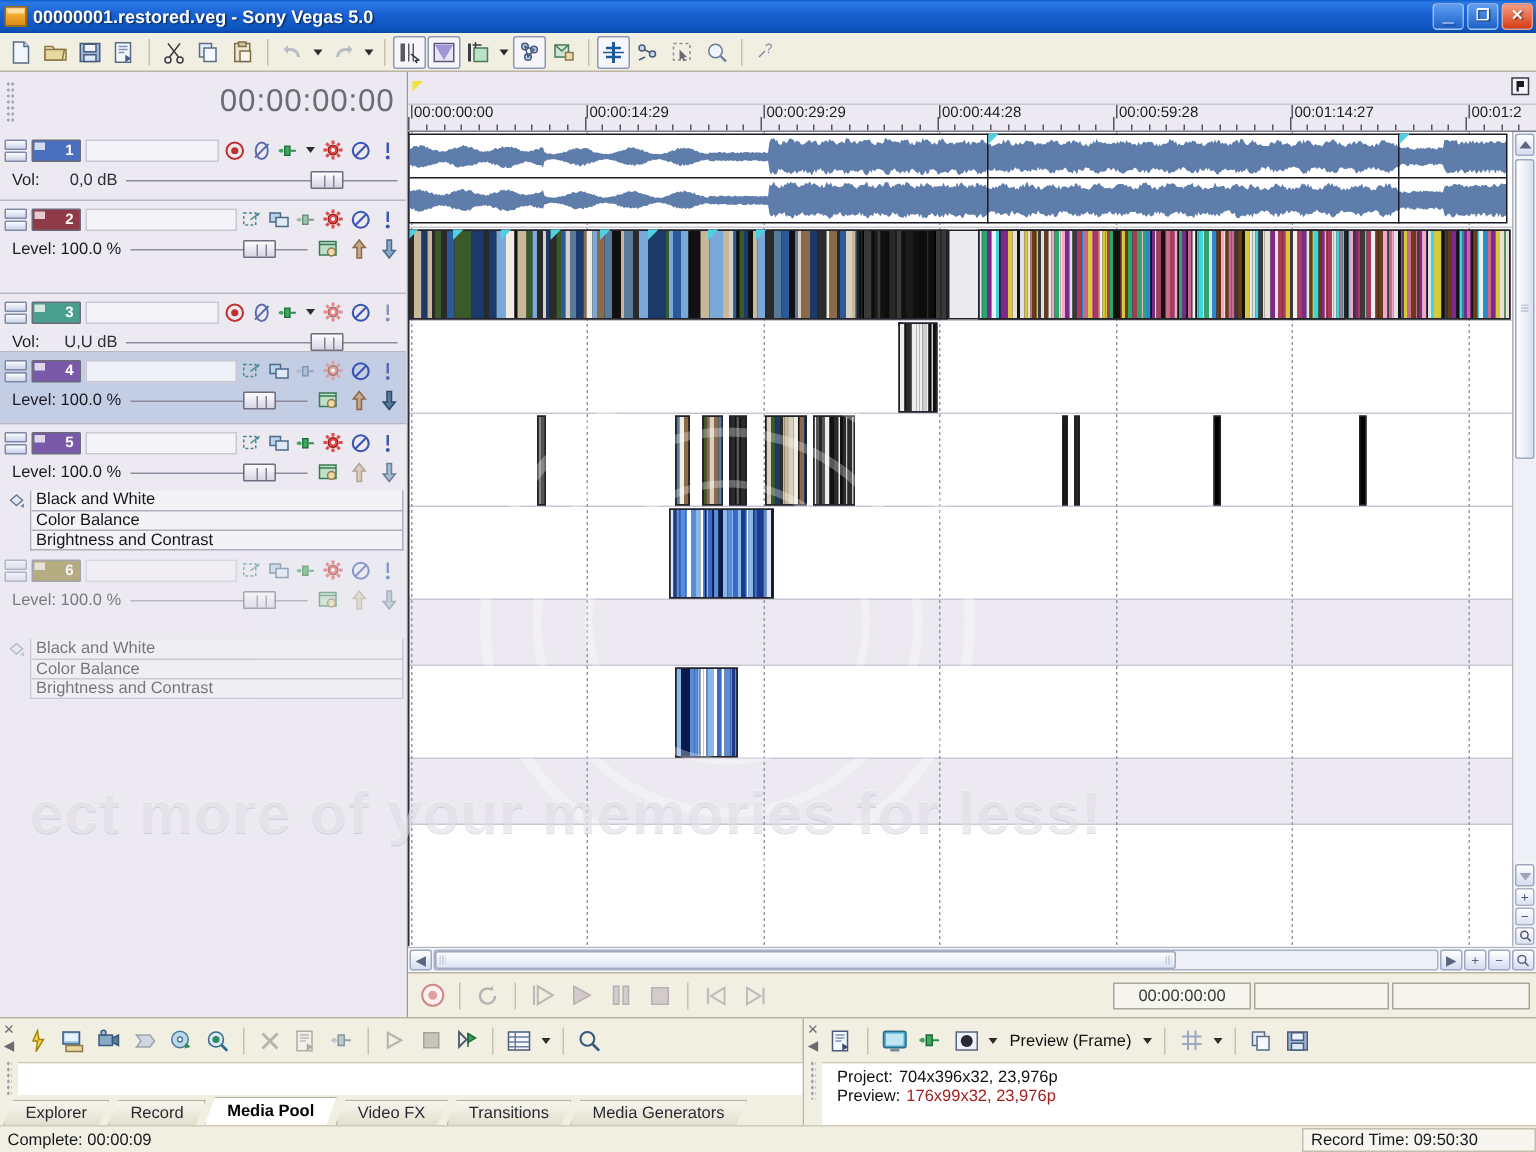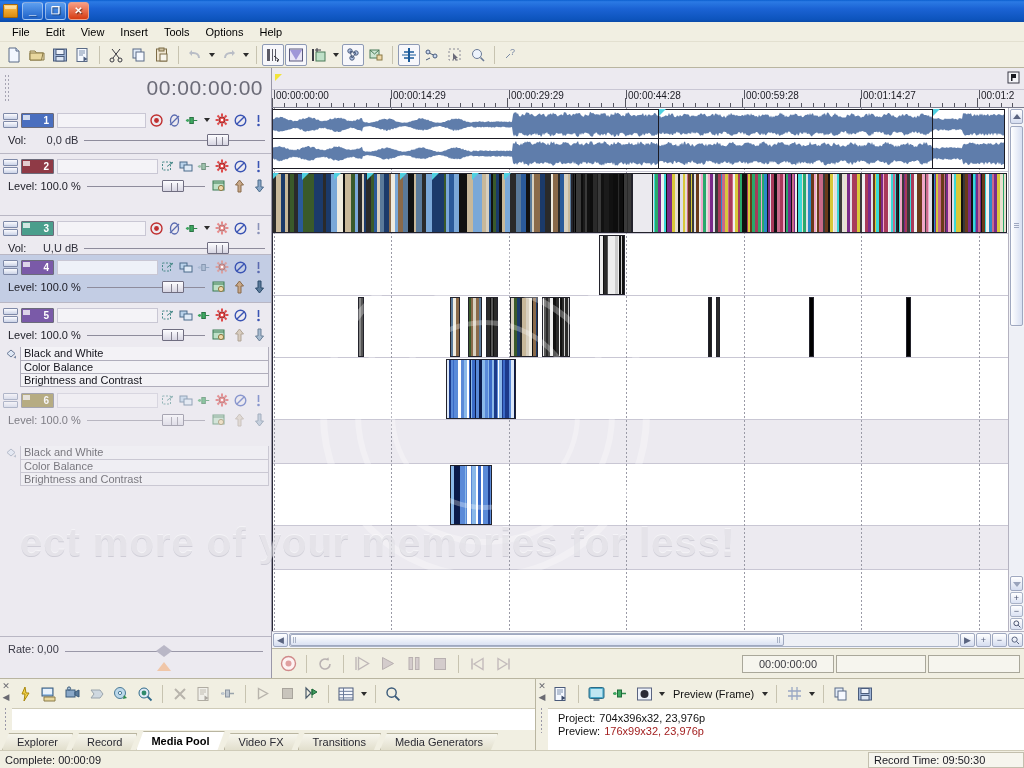--- a/index.html
+++ b/index.html
@@ -215,42 +215,34 @@
         background:linear-gradient(#ffffff,#dbe2f3);display:flex;align-items:center;justify-content:center;
         font-size:9px;color:#4a5470;line-height:1;}
 </style>
 </head>
 <body>
 
 <div id="app">
 
   <div class="titlebar">
     <div class="ticon"></div>
+    <div class="tt">00000001.restored.veg - Sony Vegas 5.0</div>
     <div class="wbtns">
       <div class="wbtn min">
           <span>_</span>
         </div>
       <div class="wbtn">
           <span>❐</span>
         </div>
       <div class="wbtn close">
           <span>✕</span>
         </div>
     </div>
   </div>
 
-  <div class="menubar">
-    <div class="mi">File</div>
-    <div class="mi">Edit</div>
-    <div class="mi">View</div>
-    <div class="mi">Insert</div>
-    <div class="mi">Tools</div>
-    <div class="mi">Options</div>
-    <div class="mi">Help</div>
-  </div>
 
   <div class="toolbar">
     <div class="tb">
       <svg width="16" height="16" viewBox="0 0 16 16">
           <path d="M3 1h7l3 3v11H3z" fill="#f2f7ff" stroke="#5a6b86"></path>
           <path d="M10 1v3h3" fill="#d8e6f8" stroke="#5a6b86"></path>
         </svg>
     </div>
     <div class="tb">
       <svg width="16" height="16" viewBox="0 0 16 16">
@@ -865,31 +857,20 @@
             <div class="fxitems">
               <div class="fxitem">Black and White</div>
               <div class="fxitem">Color Balance</div>
               <div class="fxitem">Brightness and Contrast</div>
             </div>
           </div>
         </div>
 
       </div>
 
-      <div class="ratebar">
-        <span class="rlabel">Rate: 0,00</span>
-        <div class="scrub">
-          <div class="track"></div>
-          <div class="thumb">
-            <div class="tri l"></div>
-            <div class="tri r"></div>
-          </div>
-          <div class="homemark"></div>
-        </div>
-      </div>
     </div>
 
     <div class="rightcol">
 
       <div class="tlbar">
         <div class="markerflag"></div>
         <div class="tlpin">
           <svg width="13" height="13" viewBox="0 0 13 13">
               <rect x="1" y="1" width="11" height="11" fill="#f4f4f8" stroke="#3a3a46"></rect>
               <path d="M4 3h5v4H5.5v3H4z" fill="#1a1a22"></path>

